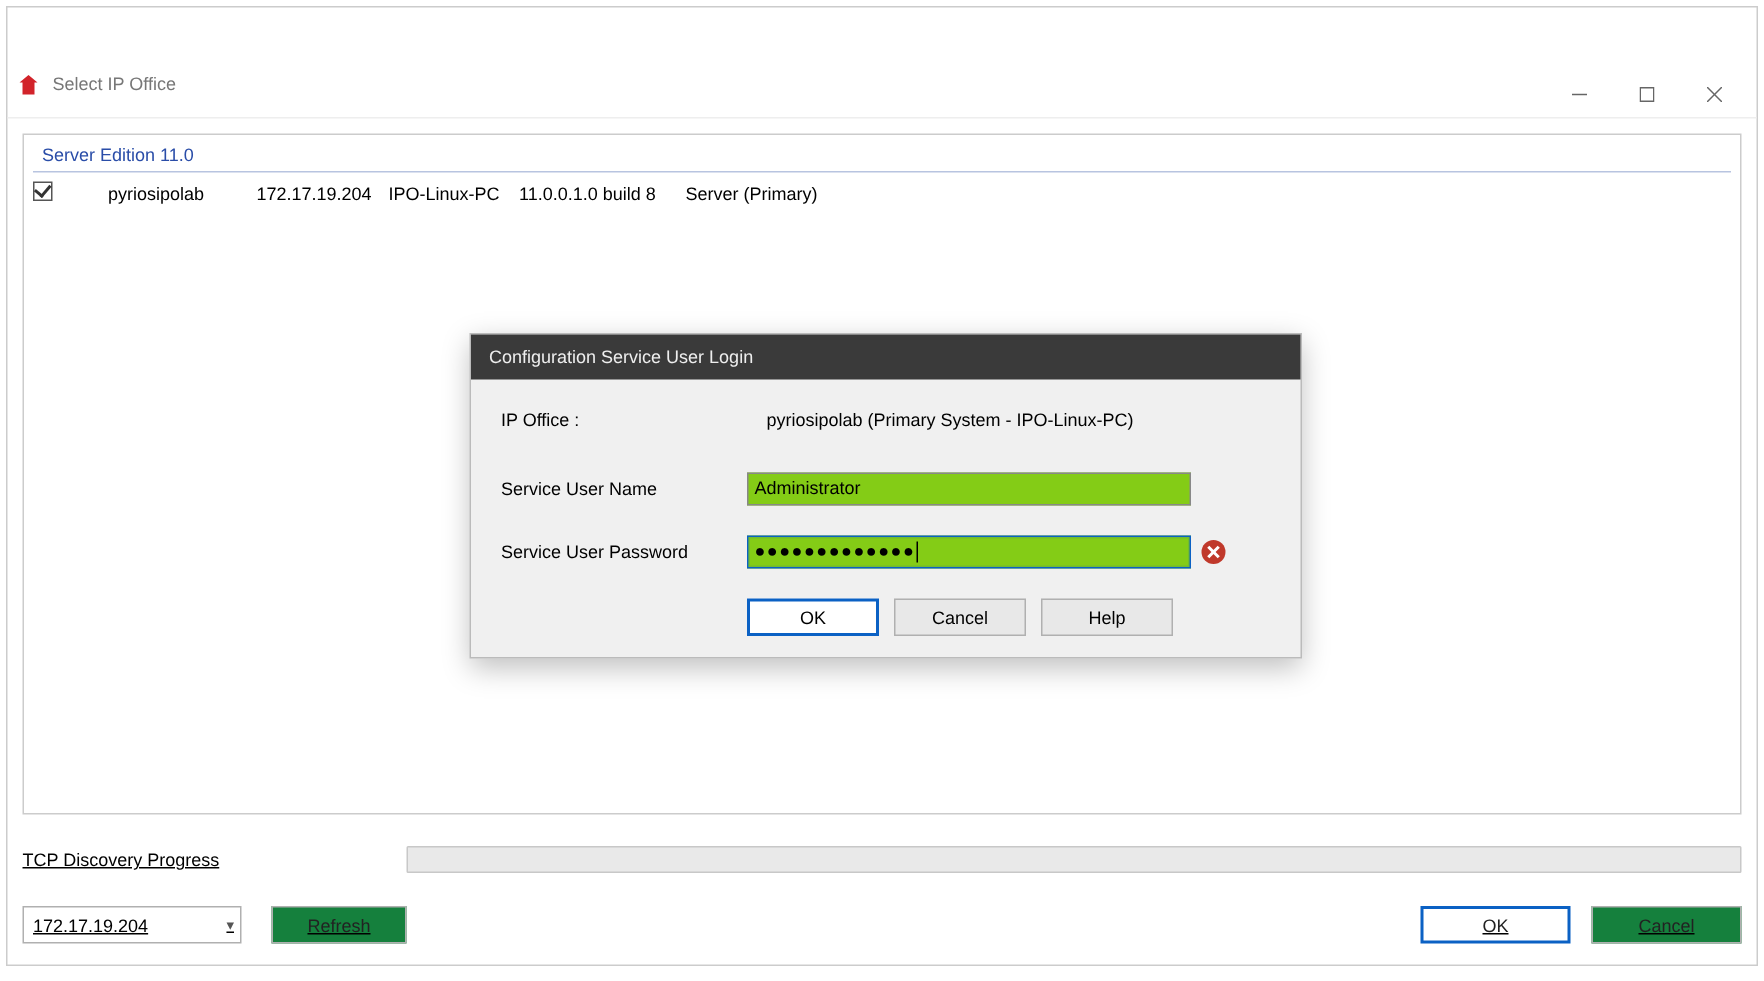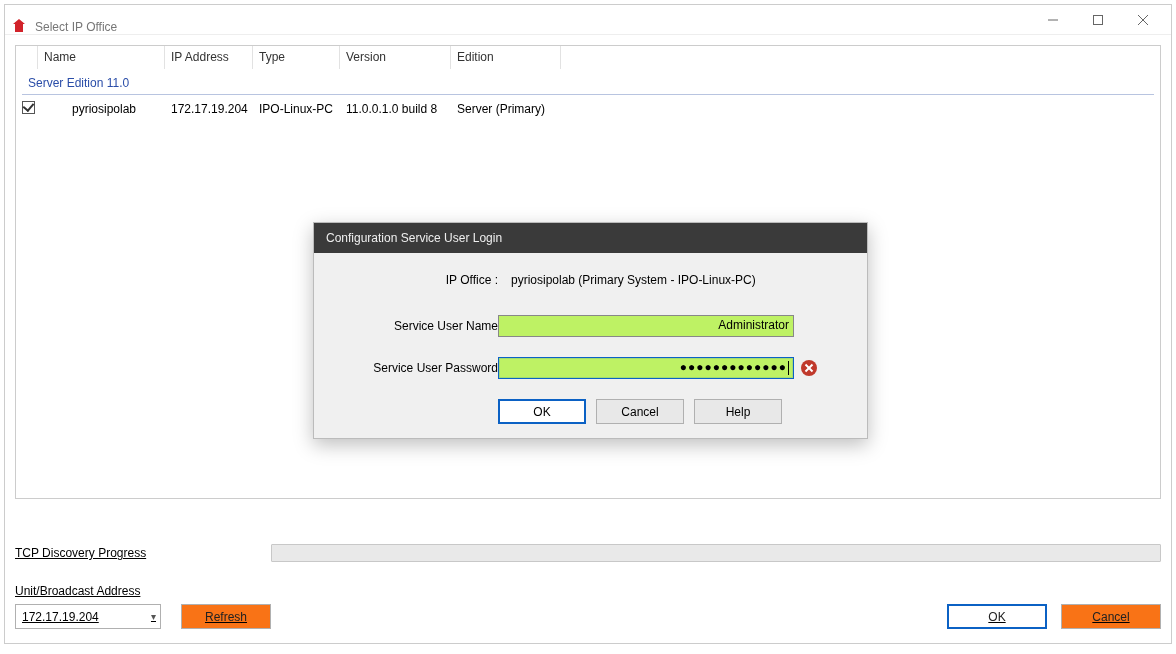--- a/index.html
+++ b/index.html
@@ -16,26 +16,27 @@
   }
   .outer {
     border: 1px solid #ccc;
     margin: 4px;
     height: 640px;
     position: relative;
     background: #fff;
   }
   .titlebar {
     display: flex;
-    align-items: flex-end;
+    align-items: flex-start;
     height: 30px;
     padding: 0 6px;
     border-bottom: 1px solid #eee;
     color: #777;
     font-size: 12px;
+    margin-top: 44px;
   }
   .titlebar .app-icon {
     width: 16px; height: 16px; margin-right: 8px;
     display: inline-flex; align-items: center; justify-content: center;
   }
   .titlebar .title-text { flex: 0 0 auto; }
   .titlebar .spacer { flex: 1; }
   .win-controls { display: flex; }
   .win-btn {
     width: 45px; height: 28px;
@@ -112,21 +113,21 @@
   .progress-row {
     display: flex; align-items: center; margin-bottom: 22px;
   }
   .progress-label { width: 256px; font-size: 12px; }
   .progress-bar {
     flex: 1; height: 18px; border: 1px solid #c8c8c8; background: #e9e9e9;
     border-radius: 1px;
   }
   .addr-label { margin-bottom: 6px; font-size: 12px; }
   .btn {
-    height: 25px; min-width: 90px; border: 1px solid #b0b0b0; background: #f97316;
+    height: 25px; min-width: 90px; border: 1px solid #b0b0b0; background: #15803d;
     font-size: 12px; color: #222; display:inline-flex; align-items:center; justify-content:center;
     padding: 0 12px;
   }
   .btn.default { border: 2px solid #0b61c4; background: #fff; }
   .bottom-row { display:flex; align-items:center; }
   .combo {
     width: 146px; height: 25px; border: 1px solid #b0b0b0; background: #fff;
     display:flex; align-items:center; justify-content:space-between; padding: 0 4px 0 6px;
     margin-right: 20px;
   }
@@ -142,26 +143,26 @@
     border: 1px solid #bbb;
     box-shadow: 0 6px 18px rgba(0,0,0,0.25);
   }
   .dialog-title {
     background: #3a3a3a; color: #eee; height: 30px;
     display:flex; align-items:center; padding: 12px 12px; font-size: 12px;
   }
   .dialog-body {
     padding: 20px 16px 14px 20px;
   }
-  .drow { display:flex; align-items:center; margin-bottom: 16px; text-align: right; }
+  .drow { display:flex; align-items:center; margin-bottom: 16px; }
   .drow .dlabel { width: 164px; font-size: 12px; }
   .drow .dvalue { font-size: 12px; padding-left: 13px; }
   .drow.form { margin-bottom: 20px; }
   .tinput {
-    width: 296px; height: 22px; border: 1px solid #888; background:#bef264;
+    width: 296px; height: 22px; border: 1px solid #888; background:#84cc16;
     padding: 2px 4px; font-size: 12px;
   }
   .tinput.focus {
     border: 1px solid #0b61c4; outline: none;
     box-shadow: inset 0 0 0 1px rgba(11,97,196,0.15);
   }
   .err-icon {
     width: 18px; height: 18px; margin-left: 6px; display:inline-flex;
   }
   .dialog-buttons { display:flex; gap: 10px; margin-top: 6px; padding-left: 164px; }
@@ -204,28 +205,20 @@
         <svg width="10" height="10">
             <line x1="0" y1="0" x2="10" y2="10" stroke-width="1"></line>
             <line x1="10" y1="0" x2="0" y2="10" stroke-width="1"></line>
           </svg>
       </div>
     </div>
   </div>
 
   <div class="content-wrap">
     <div class="panel">
-      <div class="grid-header">
-        <div class="col col-check"></div>
-        <div class="col col-name">Name</div>
-        <div class="col col-ip">IP Address</div>
-        <div class="col col-type">Type</div>
-        <div class="col col-ver">Version</div>
-        <div class="col col-ed">Edition</div>
-      </div>
 
       <div class="group-row">Server Edition 11.0</div>
 
       <div class="data-row">
         <div class="cell cell-check">
           <span class="checkbox checked"></span>
         </div>
         <div class="cell cell-name">pyriosipolab</div>
         <div class="cell cell-ip">172.17.19.204</div>
         <div class="cell cell-type">IPO-Linux-PC</div>
@@ -233,21 +226,20 @@
         <div class="cell cell-ed">Server (Primary)</div>
       </div>
     </div>
   </div>
 
   <div class="footer">
     <div class="progress-row">
       <div class="progress-label">TCP Discovery Progress</div>
       <div class="progress-bar"></div>
     </div>
-    <div class="addr-label">Unit/Broadcast Address</div>
     <div class="bottom-row">
       <div class="combo">
         <span>172.17.19.204</span>
         <span class="chev">▾</span>
       </div>
       <div class="btn">Refresh</div>
       <div class="bottom-spacer"></div>
       <div class="btn default" style="min-width:100px;margin-right:14px;">OK</div>
       <div class="btn" style="min-width:100px;">Cancel</div>
     </div>

